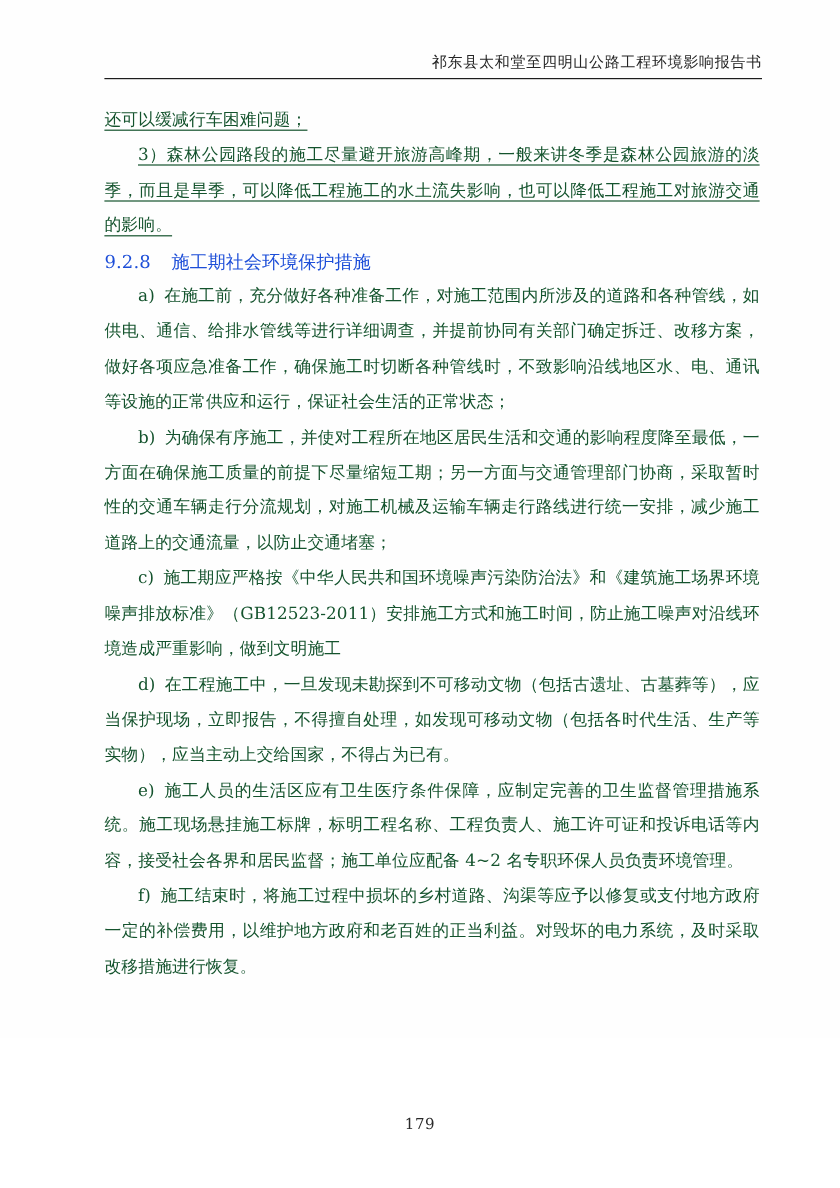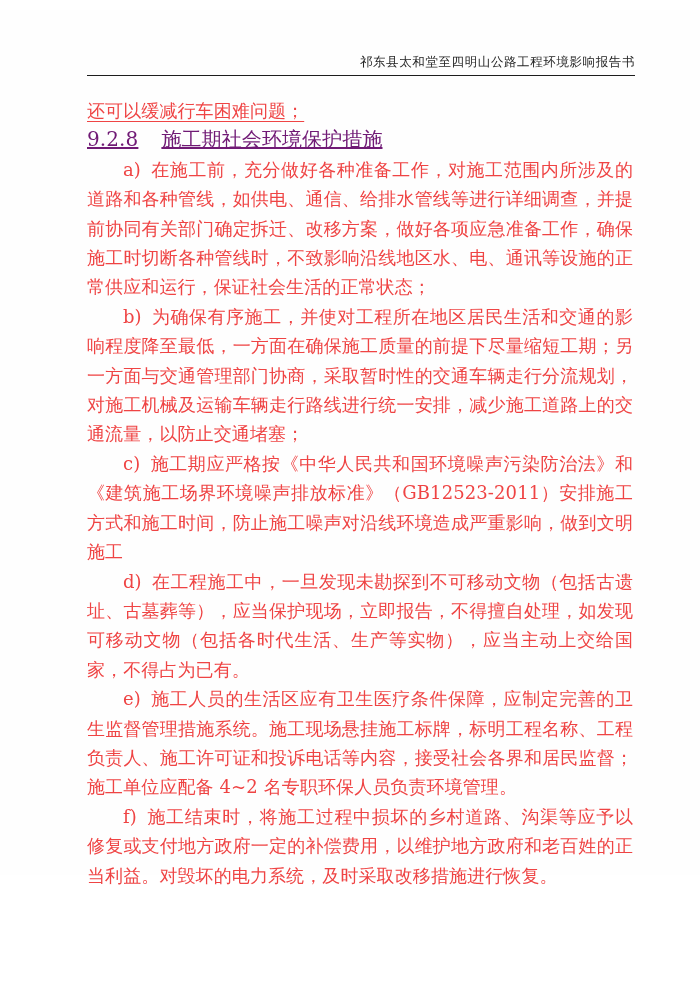--- a/index.html
+++ b/index.html
@@ -15,21 +15,20 @@
     overflow: hidden;
     position: relative;
   }
 
   .page {
     position: relative;
     width: 700px;
     height: 865px;
     box-sizing: border-box;
     background: #fefefe;
-    margin-top: 10px;
   }
 
   
   .header {
     position: absolute;
     left: 87px;
     top: 44px;
     width: 548px;
     height: 26px;
   }
@@ -55,25 +54,25 @@
   
   .content {
     position: absolute;
     left: 87px;
     top: 86px;
     width: 546px;
   }
 
   .para {
     margin: 0;
-    font-size: 18px;
+    font-size: 14px;
     line-height: 29.4px;
     text-align: justify;
     text-justify: inter-ideograph;
-    color: #ef4444;
+    color: #14532d;
     letter-spacing: 0.1px;
   }
 
   
   .para.flush {
     text-indent: 0;
   }
   
   .para.indent {
     text-indent: 2em;
@@ -82,26 +81,25 @@
   
   .para.underlined .u {
     text-decoration: underline;
     text-decoration-thickness: 1px;
     text-underline-offset: 3.5px;
   }
 
   
   .heading {
     margin: 0;
-    font-size: 20px;
+    font-size: 15px;
     line-height: 29.4px;
-    color: #701a75;
+    color: #1d4ed8;
     text-indent: 0;
     letter-spacing: 0.1px;
-    text-decoration: underline;
   }
   .heading .num {
     margin-right: 1.15em;
   }
 
   
   .para .marker {
     margin-right: 0.55em;
     font-family: "DejaVu Serif", "Liberation Serif", serif;
   }
@@ -127,32 +125,36 @@
 
   <div class="header">
     <span class="header-text">祁东县太和堂至四明山公路工程环境影响报告书</span>
     <div class="header-rule"></div>
   </div>
 
   <div class="content">
 
     <p class="para flush underlined"><span class="u">还可以缓减行车困难问题；</span></p>
 
+    <p class="para indent underlined"><span class="u">3）森林公园路段的施工尽量避开旅游高峰期，一般来讲冬季是森林公园旅游的淡季，而且是旱季，可以降低工程施工的水土流失影响，也可以降低工程施工对旅游交通的影响。</span></p>
 
 
     <p class="heading"><span class="num">9.2.8</span><span>施工期社会环境保护措施</span></p>
 
     <p class="para indent"><span class="marker">a)</span><span>在施工前，充分做好各种准备工作，对施工范围内所涉及的道路和各种管线，如供电、通信、给排水管线等进行详细调查，并提前协同有关部门确定拆迁、改移方案，做好各项应急准备工作，确保施工时切断各种管线时，不致影响沿线地区水、电、通讯等设施的正常供应和运行，保证社会生活的正常状态；</span></p>
 
     <p class="para indent"><span class="marker">b)</span><span>为确保有序施工，并使对工程所在地区居民生活和交通的影响程度降至最低，一方面在确保施工质量的前提下尽量缩短工期；另一方面与交通管理部门协商，采取暂时性的交通车辆走行分流规划，对施工机械及运输车辆走行路线进行统一安排，减少施工道路上的交通流量，以防止交通堵塞；</span></p>
 
     <p class="para indent"><span class="marker">c)</span><span>施工期应严格按《中华人民共和国环境噪声污染防治法》和《建筑施工场界环境噪声排放标准》（GB12523-2011）安排施工方式和施工时间，防止施工噪声对沿线环境造成严重影响，做到文明施工</span></p>
 
     <p class="para indent"><span class="marker">d)</span><span>在工程施工中，一旦发现未勘探到不可移动文物（包括古遗址、古墓葬等），应当保护现场，立即报告，不得擅自处理，如发现可移动文物（包括各时代生活、生产等实物），应当主动上交给国家，不得占为已有。</span></p>
 
     <p class="para indent"><span class="marker">e)</span><span>施工人员的生活区应有卫生医疗条件保障，应制定完善的卫生监督管理措施系统。施工现场悬挂施工标牌，标明工程名称、工程负责人、施工许可证和投诉电话等内容，接受社会各界和居民监督；施工单位应配备 4~2 名专职环保人员负责环境管理。</span></p>
 
     <p class="para indent"><span class="marker">f)</span><span>施工结束时，将施工过程中损坏的乡村道路、沟渠等应予以修复或支付地方政府一定的补偿费用，以维护地方政府和老百姓的正当利益。对毁坏的电力系统，及时采取改移措施进行恢复。</span></p>
 
   </div>
 
+  <div class="footer">
+    <span class="page-number">179</span>
+  </div>
 
 </div>
 
 </body></html>

